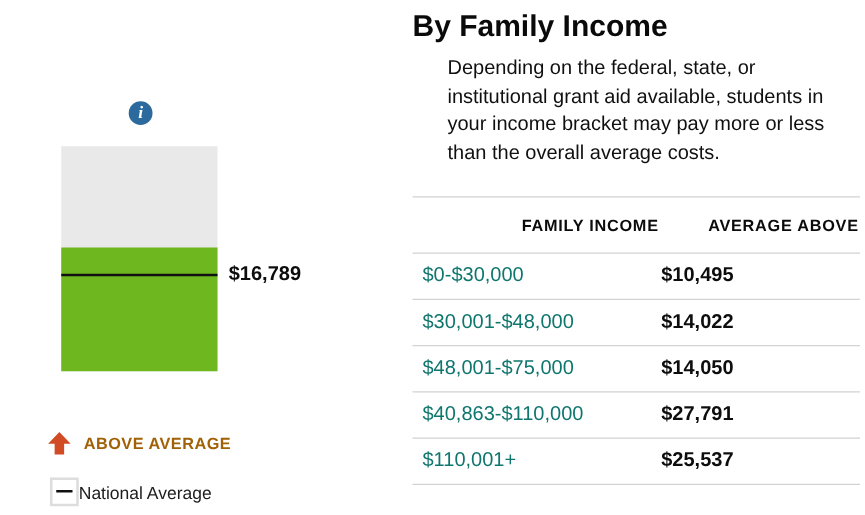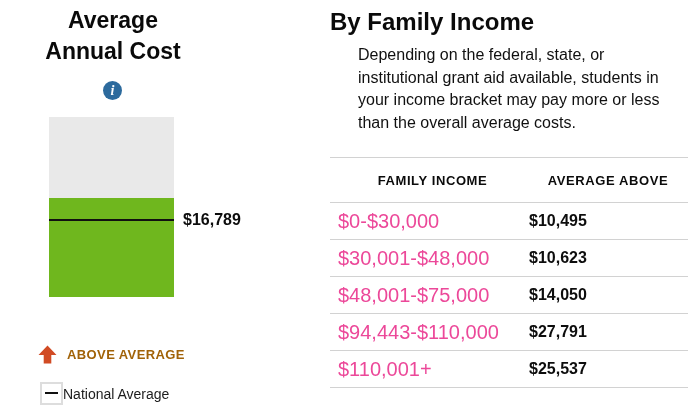--- a/index.html
+++ b/index.html
@@ -132,41 +132,37 @@
   .fi-table {
     position: absolute;
     left: 330px; top: 157px;
     width: 358px;
     border-collapse: collapse;
     border-top: 1px solid #d2d2d2;
   }
   .fi-table tr { border-bottom: 1px solid #d2d2d2; }
   .fi-table th {
     height: 42px;
-    text-align: center;
+    text-align: right;
     vertical-align: middle;
     font-size: 13px;
     font-weight: 800;
     letter-spacing: 0.6px;
     color: #0b0b0b;
   }
   .fi-table td { height: 34px; vertical-align: middle; }
   .fi-table th:first-child, .fi-table td:first-child { padding-left: 8px; width: 189px; }
-  .fi-table td.income { font-size: 20px; font-weight: 500; color: #ec4899; }
+  .fi-table td.income { font-size: 16px; font-weight: 500; color: #0f766e; }
   .fi-table td.cost   { font-size: 16px; font-weight: 800; color: #0d0d0d; }
 </style>
 </head>
 <body>
 
 <div class="stage">
 
-  <div class="avg-title">
-    <span>Average</span><br>
-    <span>Annual Cost</span>
-  </div>
 
   <div class="info-icon">i</div>
 
   <div class="cost-bar">
     <div class="cost-bar-fill" style="height: 99px;"></div>
     <div class="nat-line" style="bottom: 76px;"></div>
   </div>
 
   <div class="nat-label">$16,789</div>
 
@@ -199,28 +195,28 @@
         <th>AVERAGE ABOVE</th>
       </tr>
     </thead>
     <tbody>
       <tr>
         <td class="income">$0-$30,000</td>
         <td class="cost">$10,495</td>
       </tr>
       <tr>
         <td class="income">$30,001-$48,000</td>
-        <td class="cost">$10,623</td>
+        <td class="cost">$14,022</td>
       </tr>
       <tr>
         <td class="income">$48,001-$75,000</td>
         <td class="cost">$14,050</td>
       </tr>
       <tr>
-        <td class="income">$94,443-$110,000</td>
+        <td class="income">$40,863-$110,000</td>
         <td class="cost">$27,791</td>
       </tr>
       <tr>
         <td class="income">$110,001+</td>
         <td class="cost">$25,537</td>
       </tr>
     </tbody>
   </table>
 
 </div>

